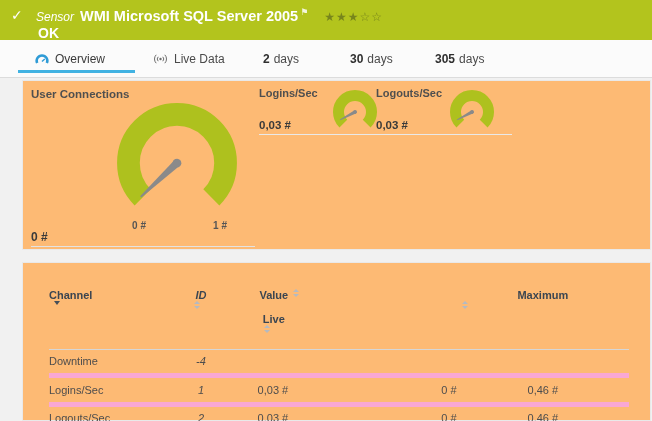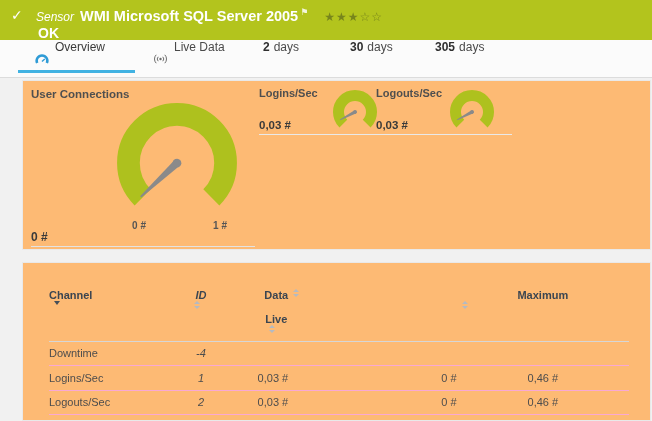--- a/index.html
+++ b/index.html
@@ -11,21 +11,21 @@
   .hdr .check{position:absolute;left:11px;top:7px;color:#fff;font-size:14px;font-weight:bold;}
   .hdr .row1{position:absolute;left:36px;top:7px;white-space:nowrap;color:#fff;}
   .hdr .kind{font-style:italic;font-size:12px;margin-right:6px;}
   .hdr .title{font-weight:bold;font-size:14.5px;}
   .hdr .flag{font-size:9px;vertical-align:super;color:rgba(255,255,255,0.85);margin-left:2px;}
   .hdr .stars{margin-left:16px;font-size:12px;color:#77851c;letter-spacing:1px;}
   .hdr .ok{position:absolute;left:38px;top:25px;color:#fff;font-size:14px;font-weight:bold;}
 
   
   .tabbar{position:absolute;left:0;top:40px;width:652px;height:37px;background:#fbfbfb;border-bottom:1px solid #dcdcdc;}
-  .tab{position:absolute;top:0;height:100%;display:flex;font-size:12px;color:#4a4a4a;cursor:pointer;white-space:nowrap;}
+  .tab{position:absolute;top:0;height:100%;display:flex;align-items:center;font-size:12px;color:#4a4a4a;cursor:pointer;white-space:nowrap;}
   .tab .b{font-weight:bold;color:#2f2f2f;margin-right:4px;}
   .tab .ticon{margin-right:6px;display:inline-flex;align-items:center;}
   .tab-overview{left:35px;color:#3a3a3a;}
   .tab-live{left:153px;}
   .tab-2d{left:263px;}
   .tab-30d{left:350px;}
   .tab-365d{left:435px;}
   .tab-hist{left:528px;}
   .active-ind{position:absolute;left:18px;bottom:4px;width:117px;height:3px;background:#41b2e2;}
 
@@ -53,23 +53,23 @@
 
   
   .ctable{padding-top:26px;}
   .trow{display:flex;margin:0 21px 0 26px;align-items:center;font-size:11px;color:#4d4d4d;}
   .trow span{display:block;}
   .c1{width:140px;text-align:left;}
   .c2{width:25px;text-align:center;font-style:italic;}
   .c3{width:75px;text-align:right;}
   .c4{width:169px;text-align:right;}
   .c5{width:173px;text-align:center;}
-  .thead{align-items:flex-start;font-weight:bold;color:#3b4550;padding-bottom:8px;border-bottom:1px solid #d6d6d6;min-height:26px;cursor:pointer;}
+  .thead{align-items:flex-start;font-weight:bold;color:#3b4550;padding-bottom:16px;border-bottom:1px solid #d6d6d6;min-height:26px;cursor:pointer;}
   .thead .lv{display:inline-block;text-align:center;line-height:12px;}
-  .drow{height:23.5px;border-bottom:1px solid #f9a8d4;cursor:pointer;}
+  .drow{height:23.5px;border-bottom:5px solid #f9a8d4;cursor:pointer;}
   .sort{display:inline-flex;flex-direction:column;margin-left:5px;vertical-align:1px;}
   .sort i{display:block;width:0;height:0;border-left:3px solid transparent;border-right:3px solid transparent;}
   .sort .up{border-bottom:3.5px solid #b4bac2;margin-bottom:1.5px;}
   .sort .dn{border-top:3.5px solid #b4bac2;}
   .sort-desc{display:inline-block;width:0;height:0;border-left:3.5px solid transparent;border-right:3.5px solid transparent;border-top:4.5px solid #454e58;margin-left:5px;vertical-align:1px;}
 </style>
 </head>
 <body>
 
 <div class="page">
@@ -165,21 +165,21 @@
             <span>Channel</span>
             <span class="sort-desc"></span>
           </span>
         <span class="c2">
             <span>ID</span>
             <span class="sort">
               <i class="up"></i>
               <i class="dn"></i>
             </span>
           </span>
-        <span class="c3"><span class="lv"><span>Data</span><br><span>Live</span><span class="sort">
+        <span class="c3"><span class="lv"><span>Value</span><br><span>Live</span><span class="sort">
                 <i class="up"></i>
                 <i class="dn"></i>
               </span></span></span>
         <span class="c4">
             <span class="sort">
               <i class="up"></i>
               <i class="dn"></i>
             </span>
           </span>
         <span class="c5">

